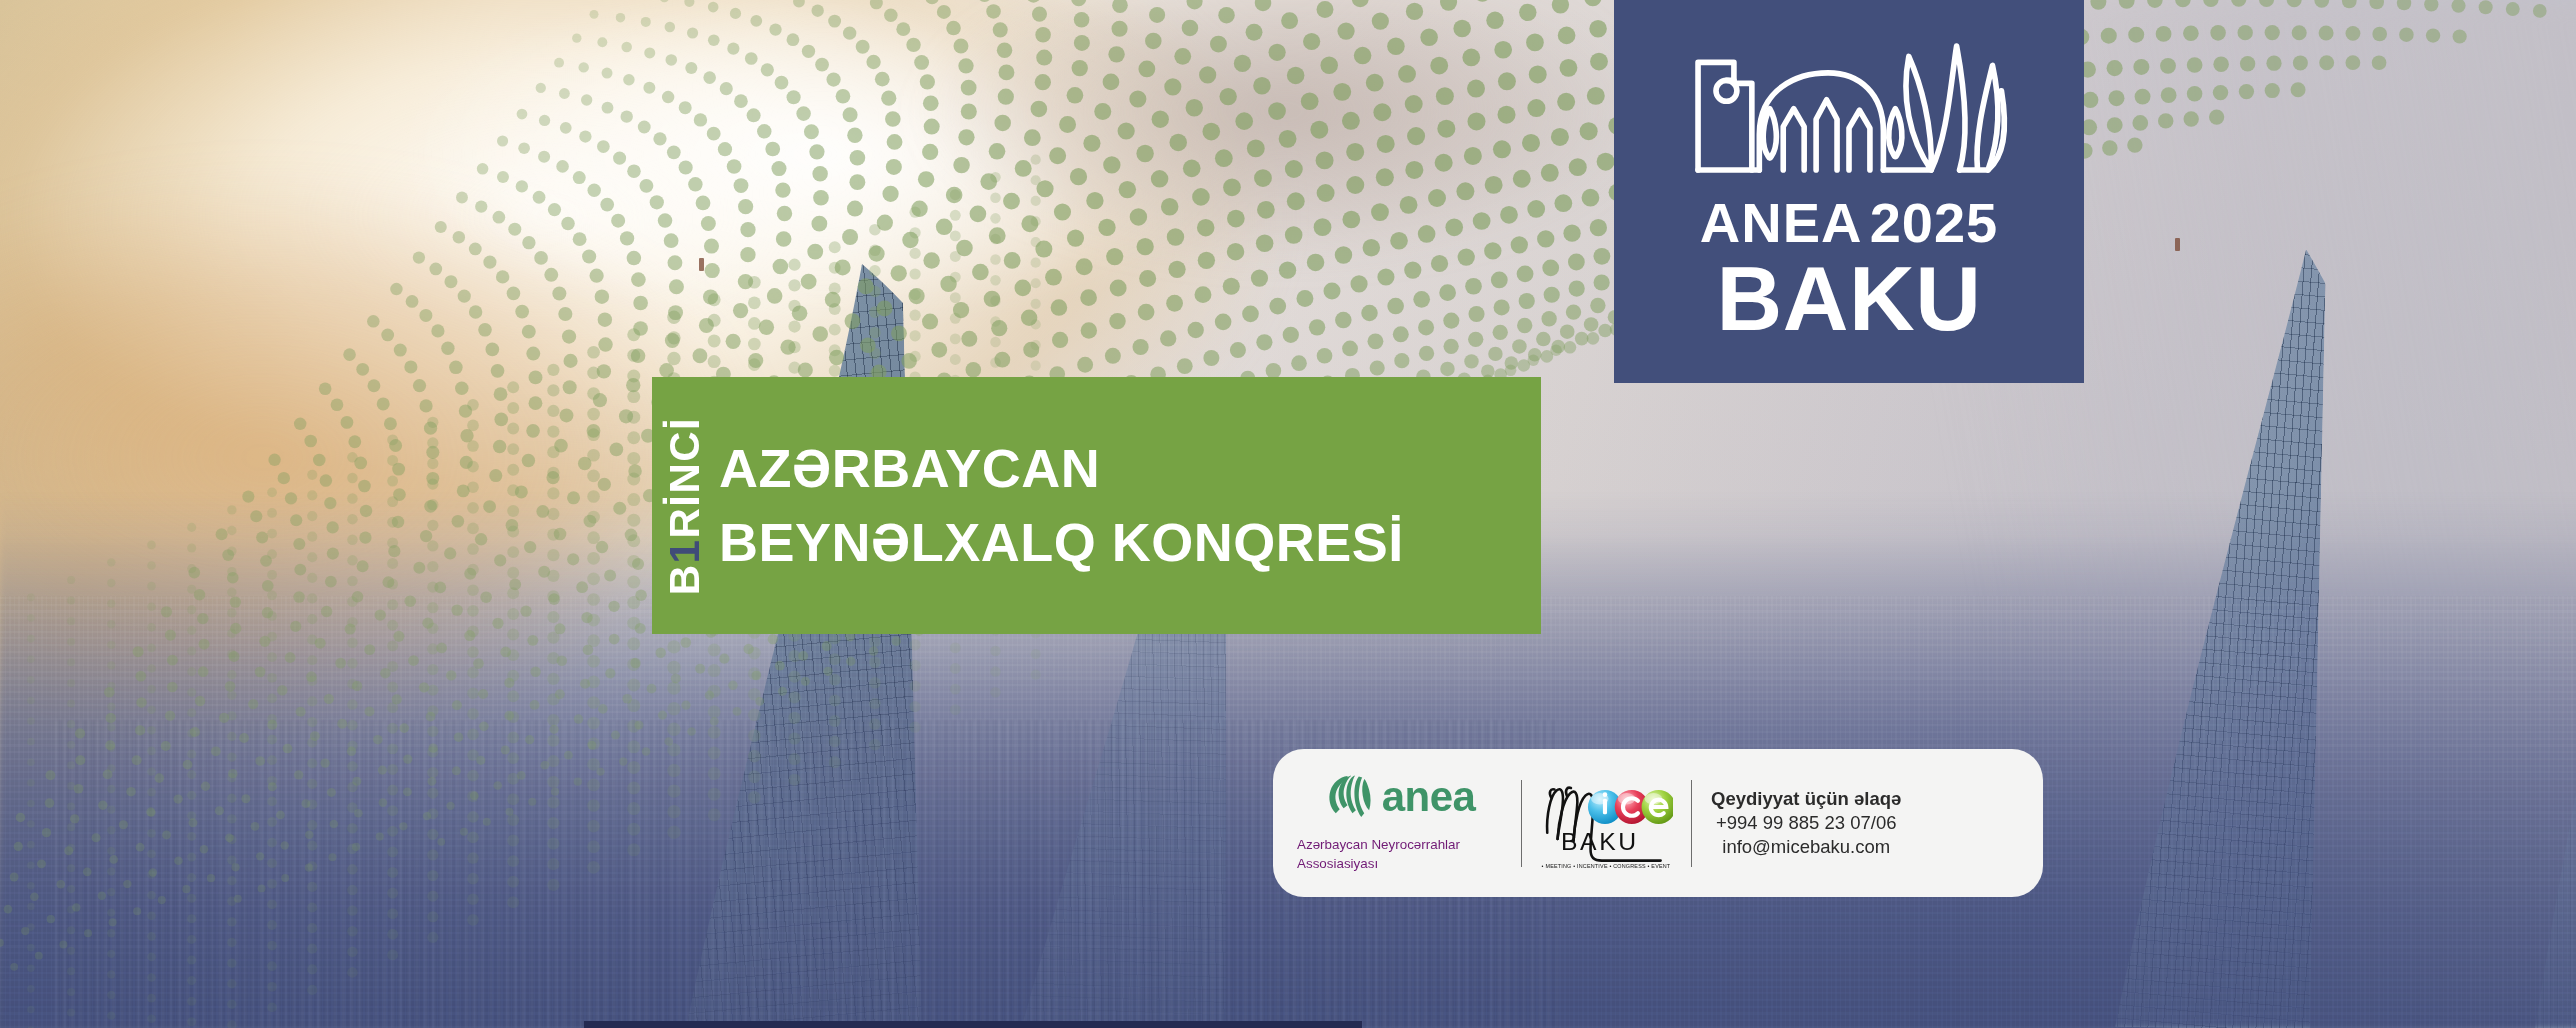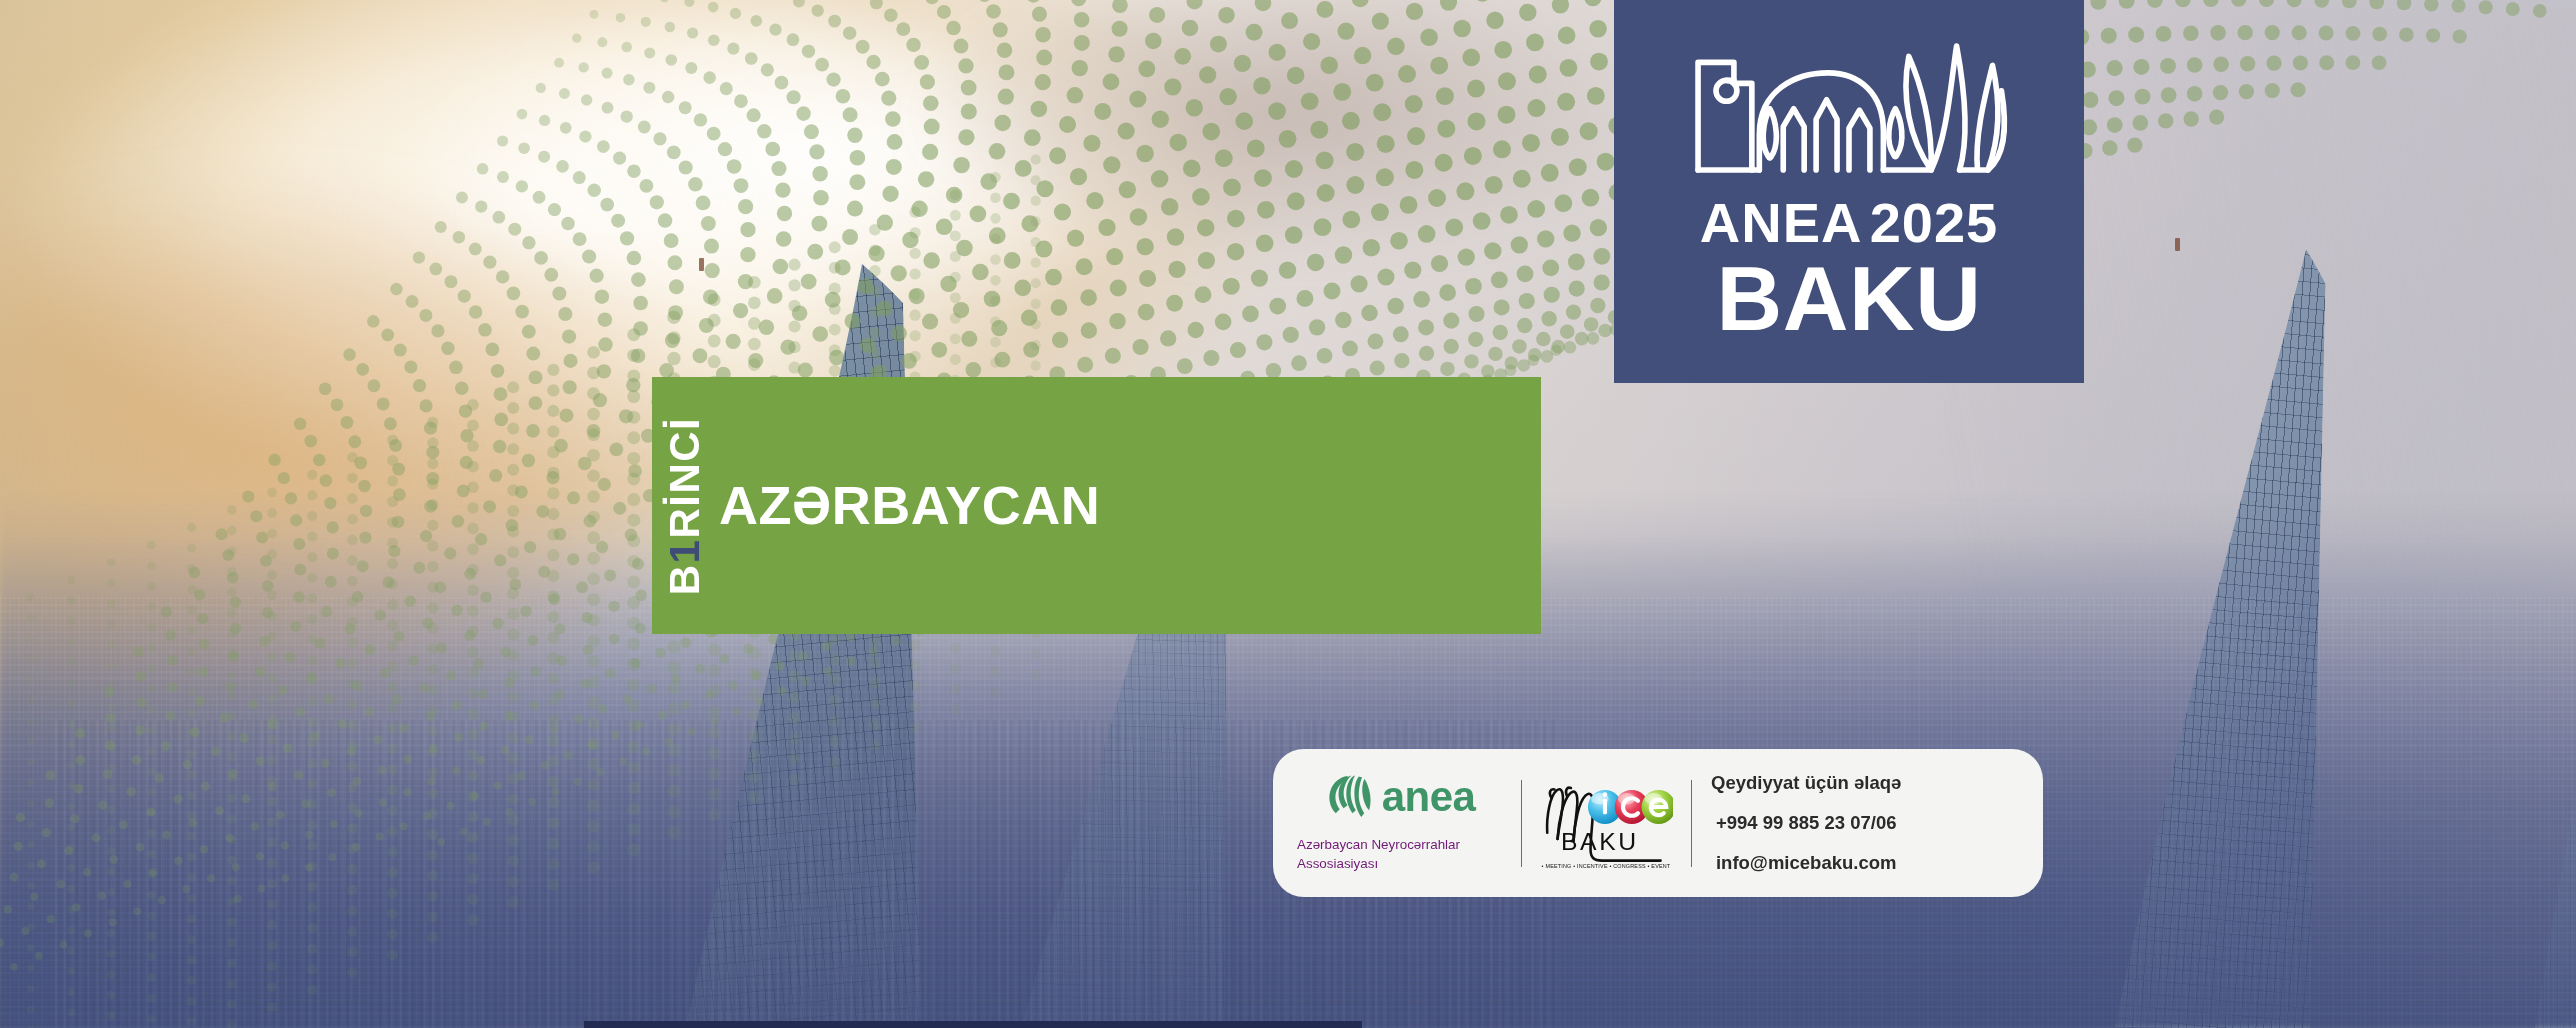--- a/index.html
+++ b/index.html
@@ -224,23 +224,23 @@
   .anea-mark{ width:49px; height:49px; flex:none; }
   .anea-mark svg{ width:100%; height:100%; display:block; }
   .anea-word{ color:#3f9468; font-weight:700; font-size:42px; line-height:1; letter-spacing:-0.5px; }
   .anea-sub{ color:#701a75; font-size:13.4px; line-height:1.45; margin-top:13px; max-width:206px; }
 
   
   .mice{ width:134px; display:flex; flex-direction:column; align-items:center; }
   .mice svg{ width:134px; height:93px; display:block; }
 
   
-  .contact{ display:flex; flex-direction:column; gap:18px; padding-left:2.1px; }
+  .contact{ display:flex; flex-direction:column; gap:2px; padding-left:2.1px; }
   .contact .c1{ color:#2b2b2b; font-weight:700; font-size:18.5px; line-height:1.2; }
-  .contact .c2, .contact .c3{ color:#2b2b2b; font-weight:700; font-size:18.5px; line-height:1.2; }
+  .contact .c2, .contact .c3{ color:#2b2b2b; font-weight:400; font-size:18.5px; line-height:1.2; }
 
   
   .bottomstrip{
     position:absolute; left:584px; bottom:0; width:778px; height:7.2px;
     background:#242b52;
   }
 </style>
 </head>
 <body>
 
@@ -2306,20 +2306,21 @@
     </div>
     <div class="badge-line2">BAKU</div>
   </div>
 
   <div class="greenband">
     <div class="ordinal">
       <span><span>B</span><span class="one">1</span><span>RİNCİ</span></span>
     </div>
     <div class="titlelines">
       <div>AZƏRBAYCAN</div>
+      <div>BEYNƏLXALQ KONQRESİ</div>
     </div>
   </div>
 
   <div class="pill">
 
     <div class="pill-sec anea">
       <div class="anea-top">
         <div class="anea-mark">
           <svg viewBox="0 0 100 100" aria-hidden="true">
             <g fill="#3f9468">

